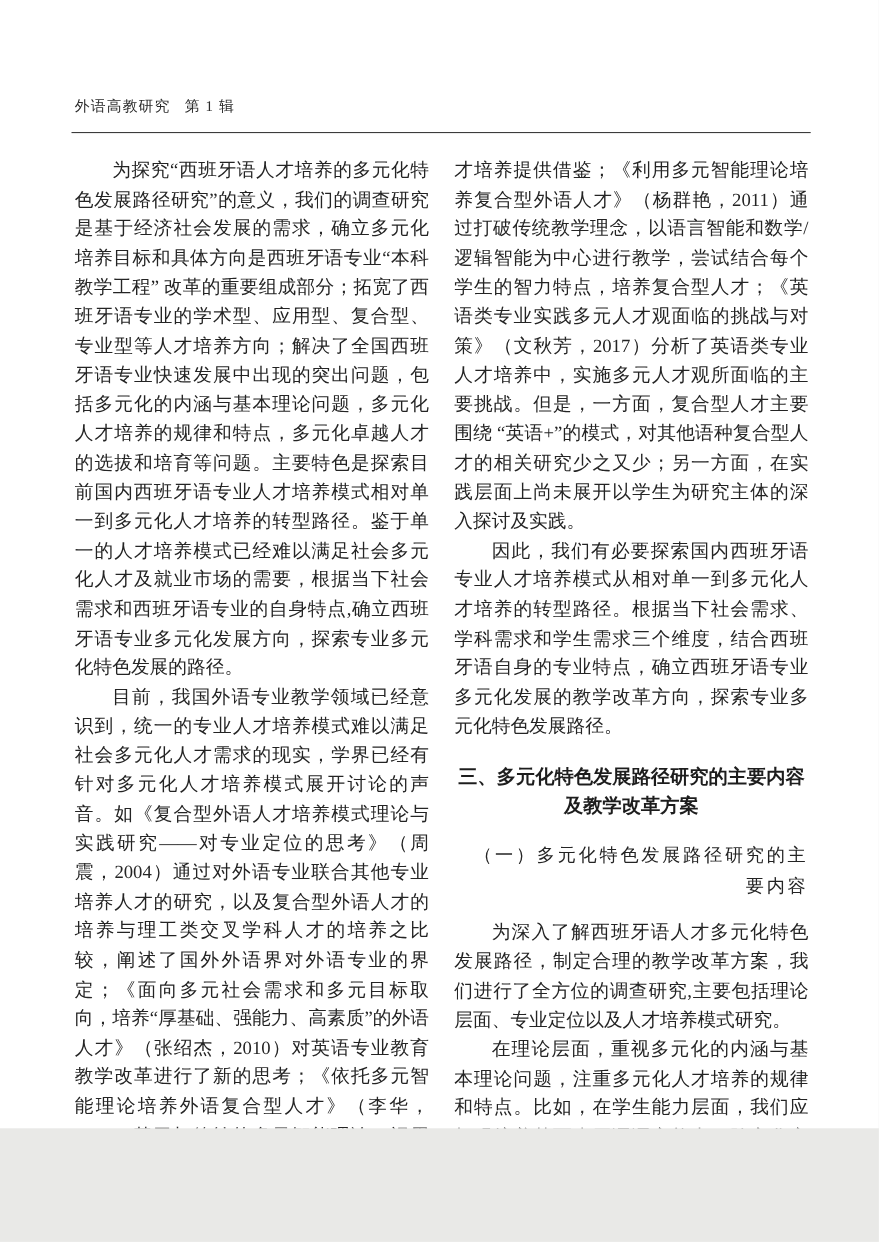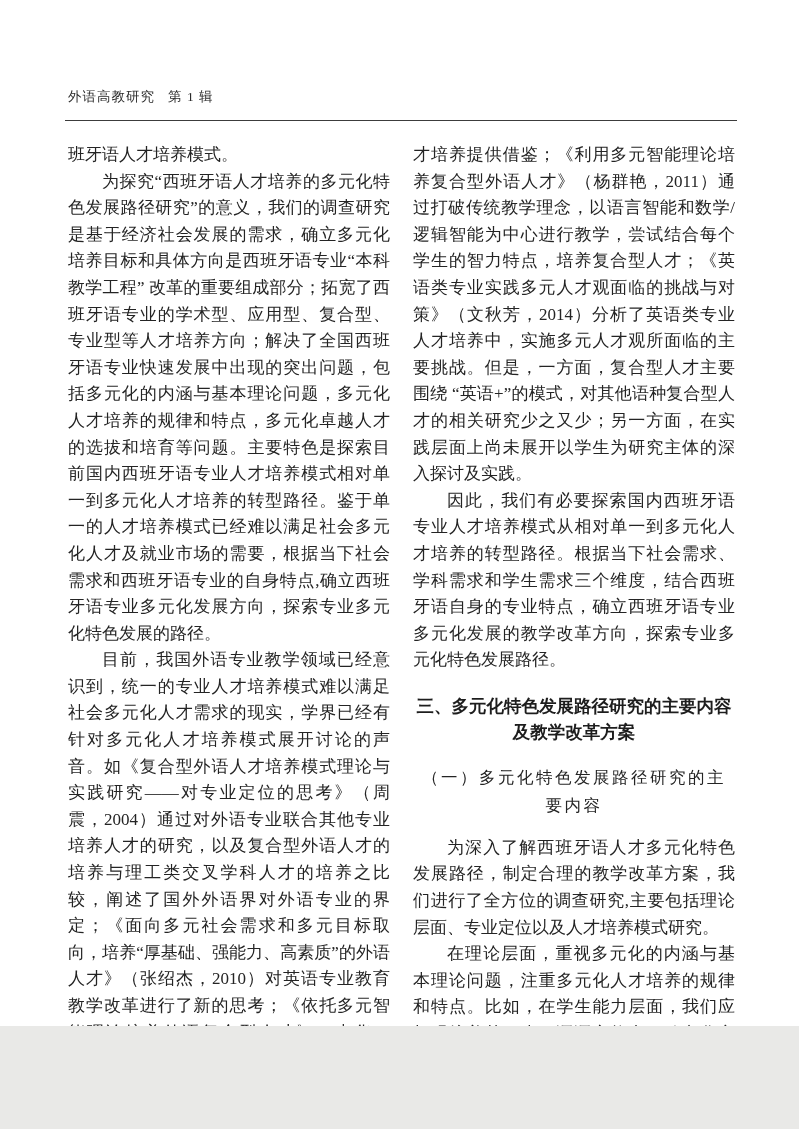--- a/index.html
+++ b/index.html
@@ -67,21 +67,21 @@
     color: #1d1d1d;
     margin: 19px 0 0 0;
     text-align: center;
   }
   .subsection-heading {
     font-weight: normal;
     font-size: 16.5px;
     letter-spacing: 2.5px;
     line-height: 28px;
     margin: 19px 0 15px 0;
-    text-align: center;
+    text-align: right;
   }
   .page-footer {
     position: absolute;
     left: 68px;
     top: 1038px;
     font-size: 15px;
     color: #2b2b2b;
   }
 </style>
 </head>
@@ -91,27 +91,26 @@
 
   <div class="running-header">
     <span class="journal">外语高教研究</span><span class="issue">第 1 辑</span>
   </div>
 
   <hr class="header-rule">
 
   <div class="columns">
 
     <div class="col">
-      <p>班牙语人才培养模式。</p>
       <p class="indent">为探究“西班牙语人才培养的多元化特色发展路径研究”的意义，我们的调查研究是基于经济社会发展的需求，确立多元化培养目标和具体方向是西班牙语专业“本科教学工程” 改革的重要组成部分；拓宽了西班牙语专业的学术型、应用型、复合型、专业型等人才培养方向；解决了全国西班牙语专业快速发展中出现的突出问题，包括多元化的内涵与基本理论问题，多元化人才培养的规律和特点，多元化卓越人才的选拔和培育等问题。主要特色是探索目前国内西班牙语专业人才培养模式相对单一到多元化人才培养的转型路径。鉴于单一的人才培养模式已经难以满足社会多元化人才及就业市场的需要，根据当下社会需求和西班牙语专业的自身特点,确立西班牙语专业多元化发展方向，探索专业多元化特色发展的路径。</p>
       <p class="indent">目前，我国外语专业教学领域已经意识到，统一的专业人才培养模式难以满足社会多元化人才需求的现实，学界已经有针对多元化人才培养模式展开讨论的声音。如《复合型外语人才培养模式理论与实践研究——对专业定位的思考》（周震，2004）通过对外语专业联合其他专业培养人才的研究，以及复合型外语人才的培养与理工类交叉学科人才的培养之比较，阐述了国外外语界对外语专业的界定；《面向多元社会需求和多元目标取向，培养“厚基础、强能力、高素质”的外语人才》（张绍杰，2010）对英语专业教育教学改革进行了新的思考；《依托多元智能理论培养外语复合型人才》（李华，2010）基于加德纳的多元智能理论，运用文献研究法和问卷调查法，对外语复合型人才培养模式进行全新的理论研究，为复合型人</p>
     </div>
 
     <div class="col">
-      <p>才培养提供借鉴；《利用多元智能理论培养复合型外语人才》（杨群艳，2011）通过打破传统教学理念，以语言智能和数学/逻辑智能为中心进行教学，尝试结合每个学生的智力特点，培养复合型人才；《英语类专业实践多元人才观面临的挑战与对策》（文秋芳，2014）分析了英语类专业人才培养中，实施多元人才观所面临的主要挑战。但是，一方面，复合型人才主要围绕 “英语+”的模式，对其他语种复合型人才的相关研究少之又少；另一方面，在实践层面上尚未展开以学生为研究主体的深入探讨及实践。</p>
+      <p>才培养提供借鉴；《利用多元智能理论培养复合型外语人才》（杨群艳，2011）通过打破传统教学理念，以语言智能和数学/逻辑智能为中心进行教学，尝试结合每个学生的智力特点，培养复合型人才；《英语类专业实践多元人才观面临的挑战与对策》（文秋芳，2017）分析了英语类专业人才培养中，实施多元人才观所面临的主要挑战。但是，一方面，复合型人才主要围绕 “英语+”的模式，对其他语种复合型人才的相关研究少之又少；另一方面，在实践层面上尚未展开以学生为研究主体的深入探讨及实践。</p>
       <p class="indent">因此，我们有必要探索国内西班牙语专业人才培养模式从相对单一到多元化人才培养的转型路径。根据当下社会需求、学科需求和学生需求三个维度，结合西班牙语自身的专业特点，确立西班牙语专业多元化发展的教学改革方向，探索专业多元化特色发展路径。</p>
       <h2 class="section-heading">三、多元化特色发展路径研究的主要内容及教学改革方案</h2>
       <h3 class="subsection-heading">（一）多元化特色发展路径研究的主要内容</h3>
       <p class="indent">为深入了解西班牙语人才多元化特色发展路径，制定合理的教学改革方案，我们进行了全方位的调查研究,主要包括理论层面、专业定位以及人才培养模式研究。</p>
       <p class="indent">在理论层面，重视多元化的内涵与基本理论问题，注重多元化人才培养的规律和特点。比如，在学生能力层面，我们应加强培养其西班牙语语言能力、跨文化交际能力、文学鉴赏能力、社会经济与国别文化研究能力、思辨与创新能力。在人才类型层面我们</p>
     </div>
 
   </div>
 
   <div class="page-footer">

